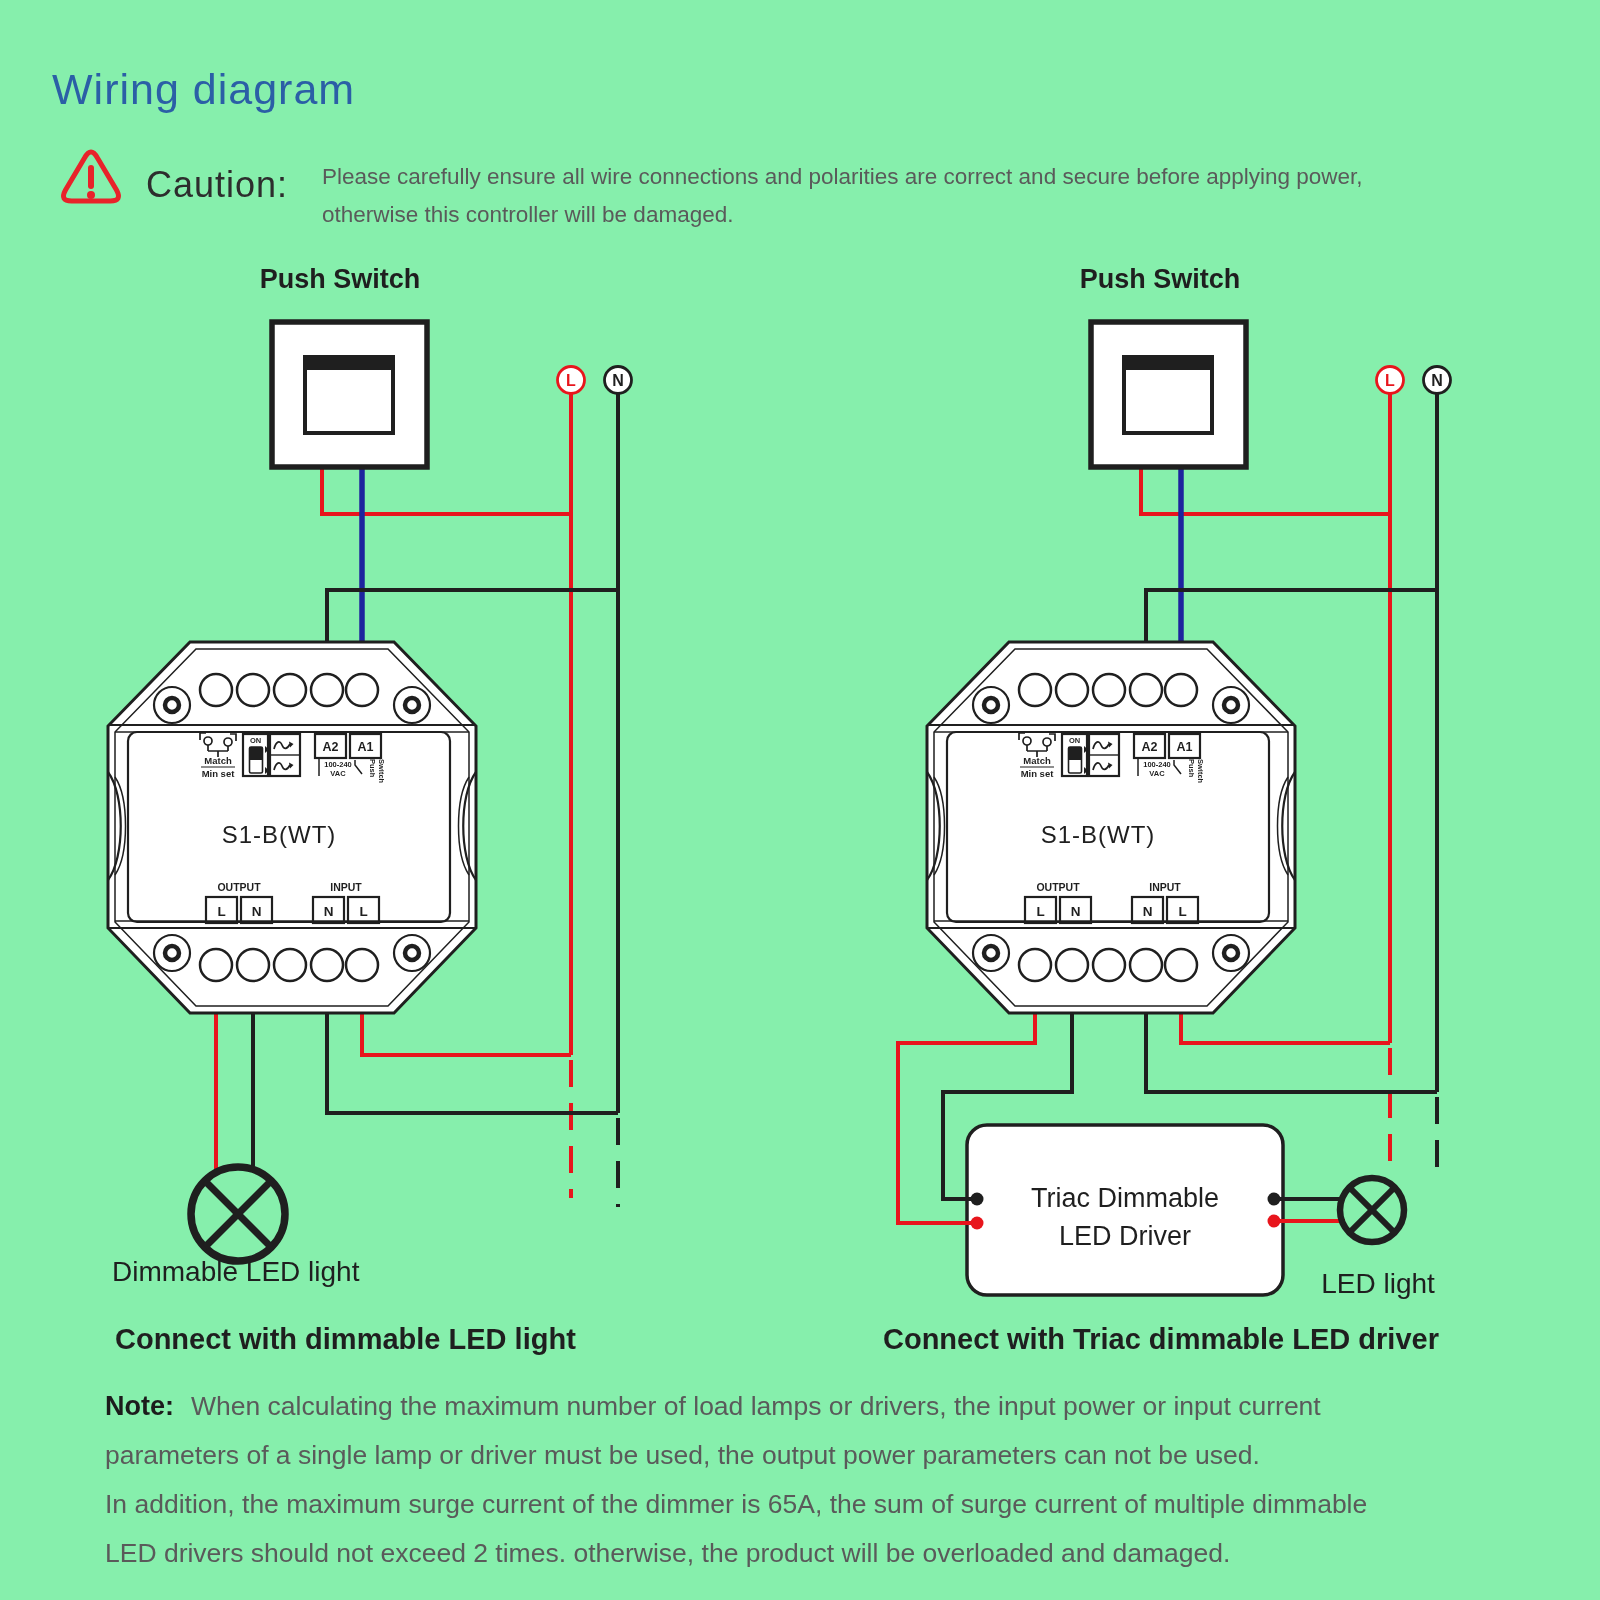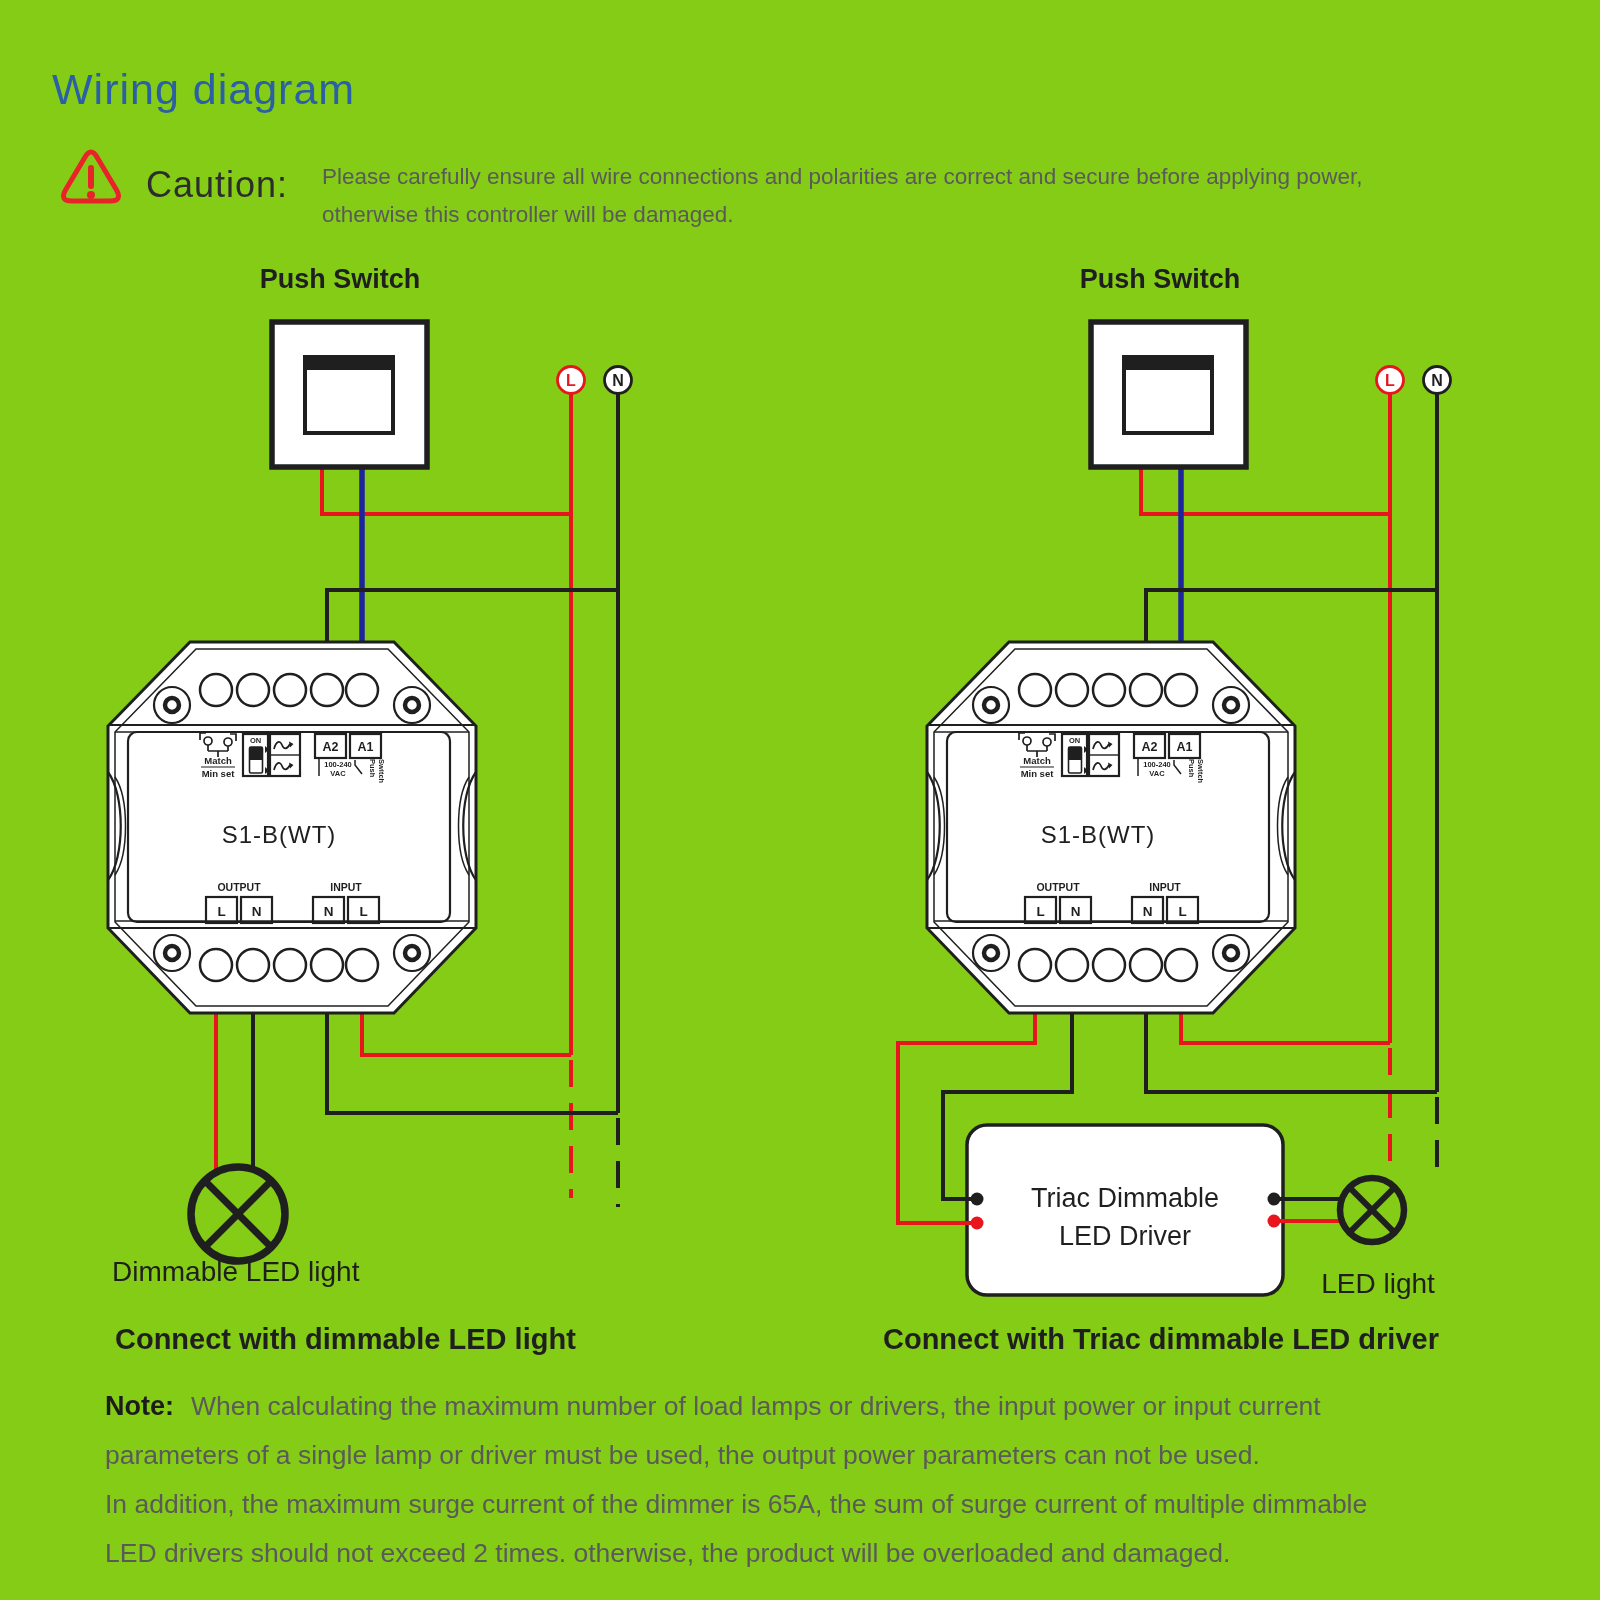--- a/index.html
+++ b/index.html
@@ -1,20 +1,20 @@
 <!DOCTYPE html>
 <html style="--wire-red: #e8151c; --wire-blue: #1e249e; --ink: #1f1f1f; --brand-blue: #2b5fa6; --caution-red: #e8232a;"><head>
 <meta charset="utf-8">
 <style>
   :root{
     --wire-red:#e8151c; --wire-blue:#1e249e; --ink:#1f1f1f;
     --brand-blue:#2b5fa6; --caution-red:#e8232a; --body-gray:#5a5a5a;
   }
   html,body{margin:0;padding:0;background:#fff;}
-  .stage{position:relative;width:1600px;height:1600px;background:#84cc16;overflow:hidden;}
+  .stage{position:relative;width:1600px;height:1600px;background:#86efac;overflow:hidden;}
   svg{position:absolute;left:0;top:0;}
   svg text{font-family:"Liberation Sans","DejaVu Sans",sans-serif;fill:var(--ink);}
   
   .w{fill:none;}
   .wr{stroke:var(--wire-red);stroke-width:4;}
   .wk{stroke:var(--ink);stroke-width:4;}
   .wu{stroke:var(--wire-blue);stroke-width:5.5;}
   .dash{stroke-dasharray:27 16;}
   
   .dv{fill:none;stroke:var(--ink);}

